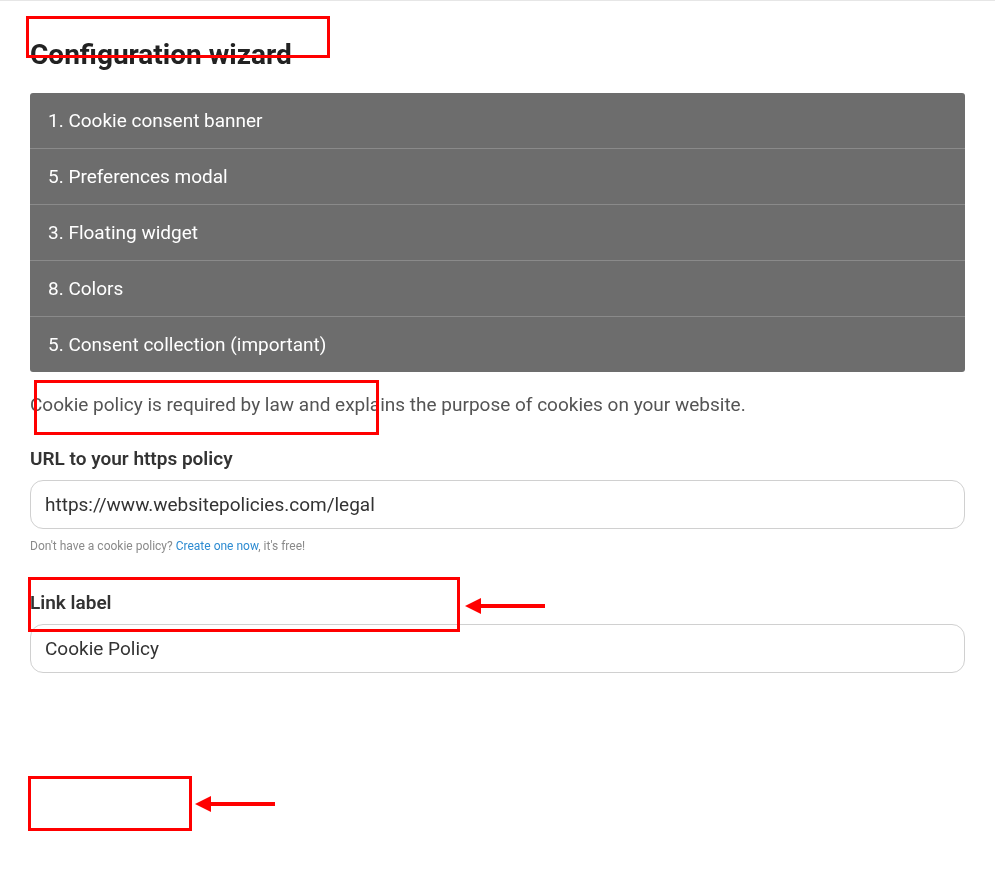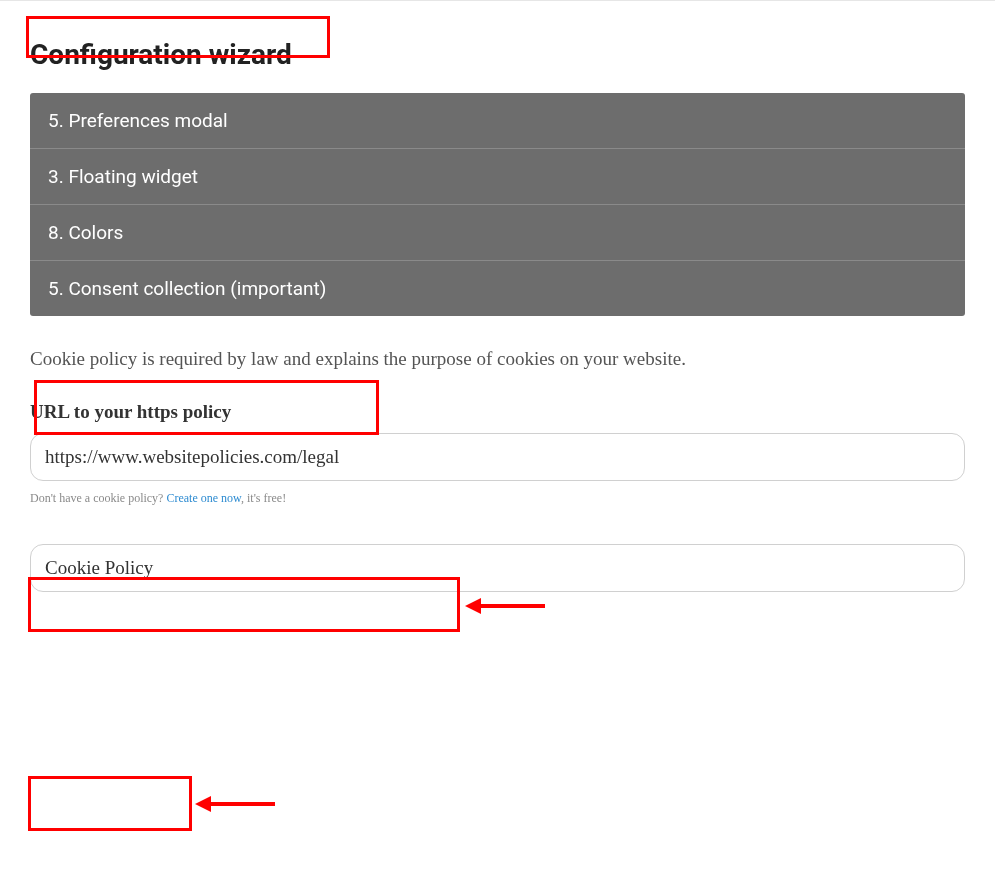--- a/index.html
+++ b/index.html
@@ -37,22 +37,21 @@
     border-bottom: 1px solid #8a8a8a;
     display: flex;
     align-items: center;
   }
   .acc-item:last-child { border-bottom: none; }
   .acc-item.active {
     background: #2d8bd1;
     font-weight: 600;
   }
   .panel {
-    padding-top: 30px;
-    font-family: Liberation Serif, serif;
+    padding-top: 20px;
   }
   .desc {
     font-size: 19px;
     color: #545454;
     line-height: 1.4;
     margin-bottom: 28px;
   }
   .field-label {
     font-size: 19px;
     font-weight: 600;
@@ -97,20 +96,23 @@
 </style>
 </head>
 <body>
 
 <div class="page">
 
   <h2 class="page-title">Configuration wizard</h2>
 
   <div class="accordion">
     <div class="acc-item">
+      <span>1. Cookie consent banner</span>
+    </div>
+    <div class="acc-item">
       <span>5. Preferences modal</span>
     </div>
     <div class="acc-item">
       <span>3. Floating widget</span>
     </div>
     <div class="acc-item">
       <span>8. Colors</span>
     </div>
     <div class="acc-item">
       <span>5. Consent collection (important)</span>
@@ -122,20 +124,21 @@
 
     <div class="field-group">
       <label class="field-label">URL to your https policy</label>
       <input type="text" class="text-input" value="https://www.websitepolicies.com/legal" style="">
       <p class="hint">
         <span>Don't have a cookie policy? </span><a>Create one now</a><span>, it's free!</span>
       </p>
     </div>
 
     <div class="field-group">
+      <label class="field-label">Link label</label>
       <input type="text" class="text-input" value="Cookie Policy" style="">
     </div>
   </div>
 
   
   <div class="hl" style="left:26px; top:15px; width:304px; height:42px;"></div>
   <div class="hl" style="left:34px; top:379px; width:345px; height:55px;"></div>
   <div class="hl" style="left:28px; top:576px; width:432px; height:55px;"></div>
   <div class="hl" style="left:28px; top:775px; width:164px; height:55px;"></div>
 

